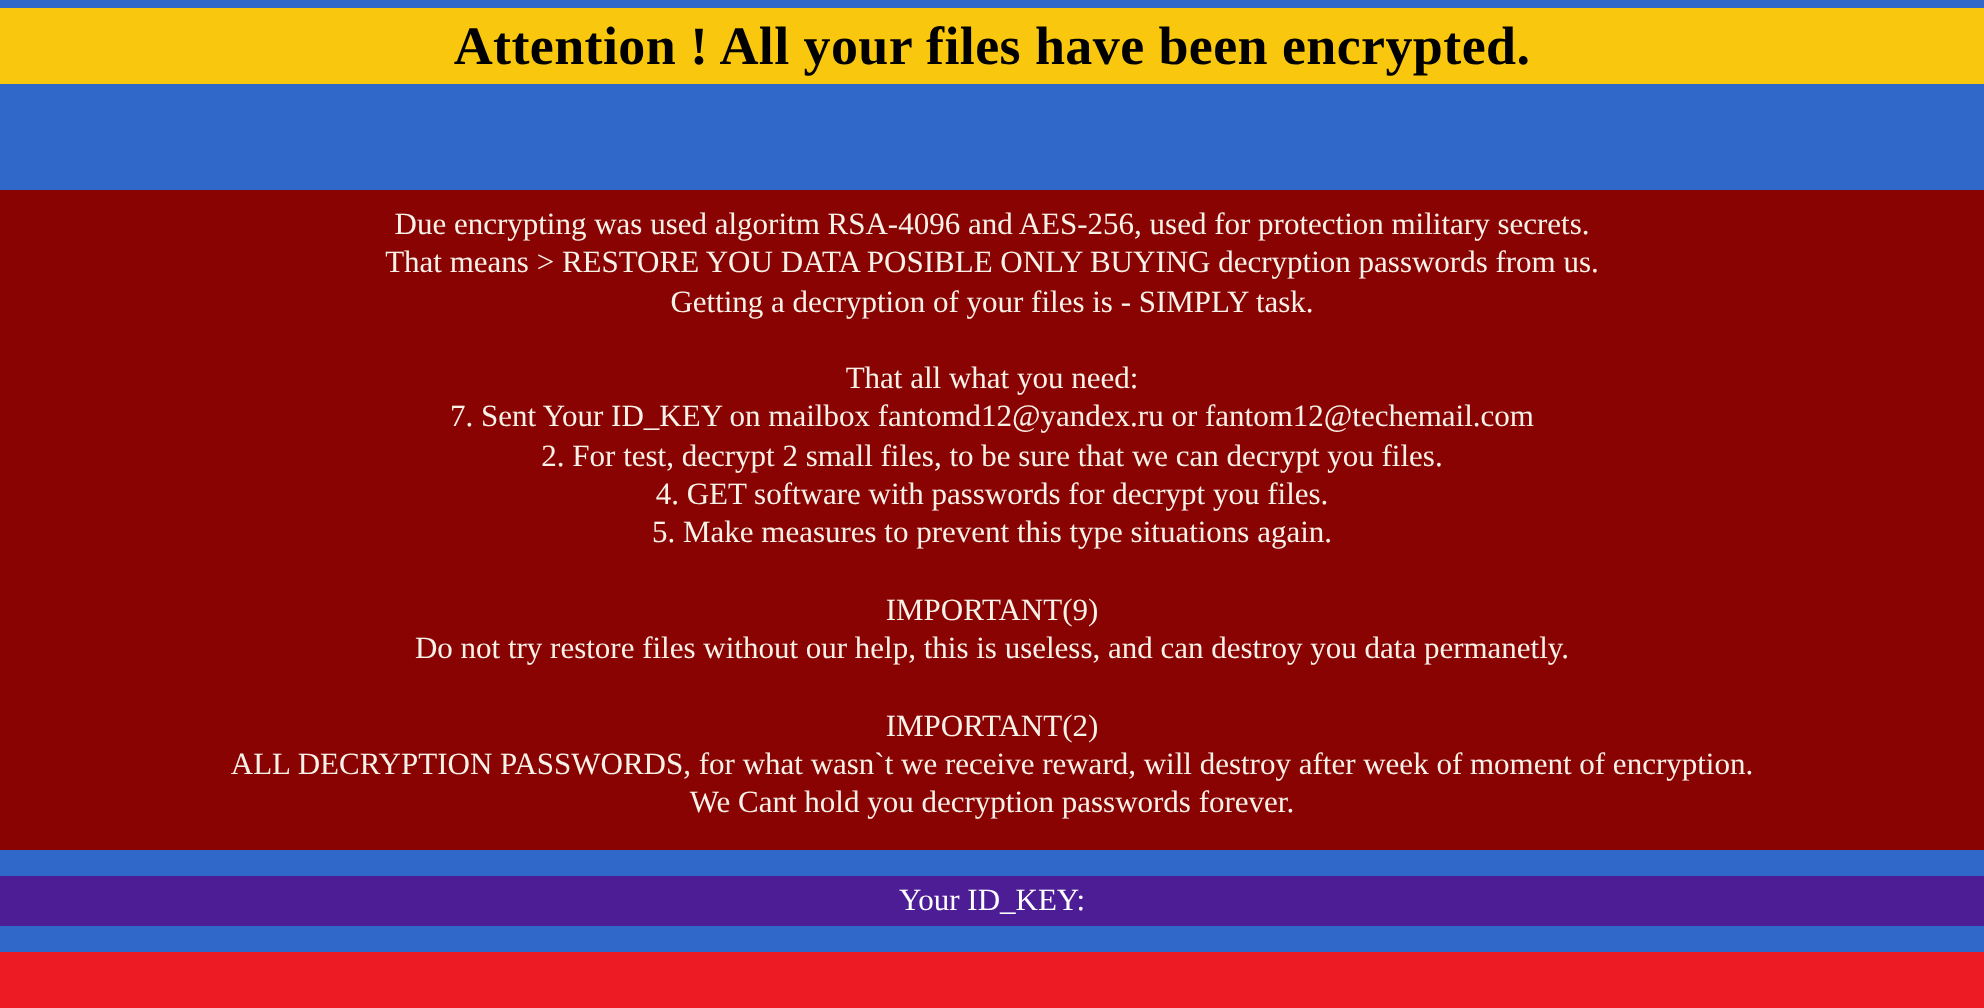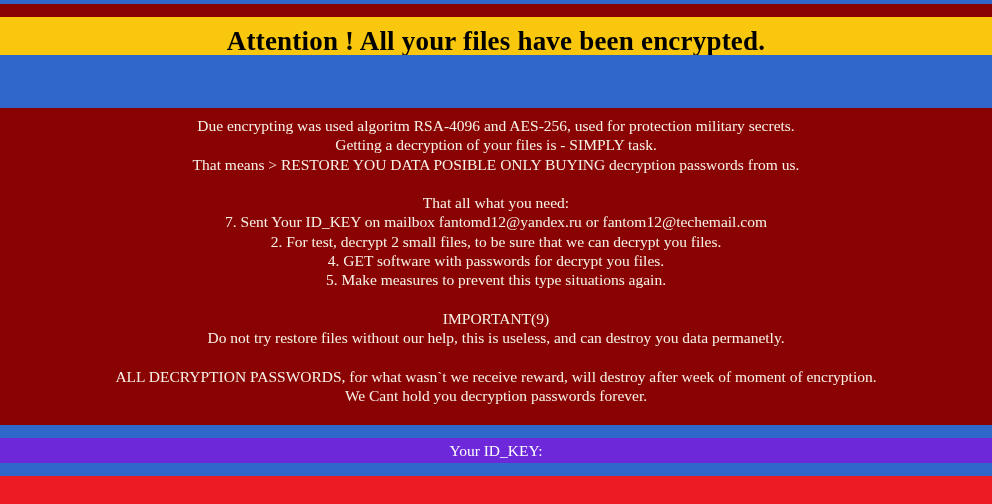--- a/index.html
+++ b/index.html
@@ -18,21 +18,21 @@
     width:992px;
     height:504px;
     display:flex;
     flex-direction:column;
     background:#8a0303;
   }
 
   
   .band-blue-top   { height:4px;  background:#3068ca; flex:0 0 auto; }
   .band-yellow     { height:38px; background:#f9c80e; flex:0 0 auto;
-                     display:flex; align-items:flex-end; justify-content:center;margin-top:13px; }
+                     display:flex; align-items:center; justify-content:center; }
   .band-blue-2     { height:53px; background:#3068ca; flex:0 0 auto; }
 
   .body-red {
     flex:1 1 auto;
     background:#8a0303;
     padding-top:8px;
     display:flex;
     flex-direction:column;
     align-items:center;
   }
@@ -83,40 +83,41 @@
 
   <div class="band-yellow" style="background: rgb(249, 200, 14);">
     <div class="title" style="color: rgb(0, 0, 0);">Attention ! All your files have been encrypted.</div>
   </div>
 
   <div class="band-blue-2" style="background: rgb(48, 104, 202);"></div>
 
   <div class="body-red" style="background: rgb(138, 3, 3);">
     <div class="para" id="body-text" style="color: rgb(247, 242, 232);">
         <span class="line">Due encrypting was used algoritm RSA-4096 and AES-256, used for protection military secrets.</span>
+        <span class="line">That means &gt; RESTORE YOU DATA POSIBLE ONLY BUYING decryption passwords from us.</span>
         <span class="line">Getting a decryption of your files is - SIMPLY task.</span>
-        <span class="line">That means &gt; RESTORE YOU DATA POSIBLE ONLY BUYING decryption passwords from us.</span>
         <span class="spacer"></span>
         <span class="line">That all what you need:</span>
         <span class="line">7. Sent Your ID_KEY on mailbox fantomd12@yandex.ru or fantom12@techemail.com</span>
         <span class="line">2. For test, decrypt 2 small files, to be sure that we can decrypt you files.</span>
         <span class="line">4. GET software with passwords for decrypt you files.</span>
         <span class="line">5. Make measures to prevent this type situations again.</span>
         <span class="spacer"></span>
         <span class="line">IMPORTANT(9)</span>
         <span class="line">Do not try restore files without our help, this is useless, and can destroy you data permanetly.</span>
         <span class="spacer"></span>
+        <span class="line">IMPORTANT(2)</span>
         <span class="line">ALL DECRYPTION PASSWORDS, for what wasn`t we receive reward, will destroy after week of moment of encryption.</span>
         <span class="line">We Cant hold you decryption passwords forever.</span>
       </div>
   </div>
 
   <div class="band-blue-3" style="background: rgb(48, 104, 202);"></div>
 
-  <div class="band-red-idkey" style="background: #6d28d9;">
+  <div class="band-red-idkey" style="background: #4c1d95;">
     <span class="idkey-label">Your ID_KEY:</span>
   </div>
 
   <div class="band-blue-4" style="background: rgb(48, 104, 202);"></div>
 
   <div class="band-red-bright" style="background: rgb(237, 28, 36);"></div>
 
 </div>
 
 </body></html>

